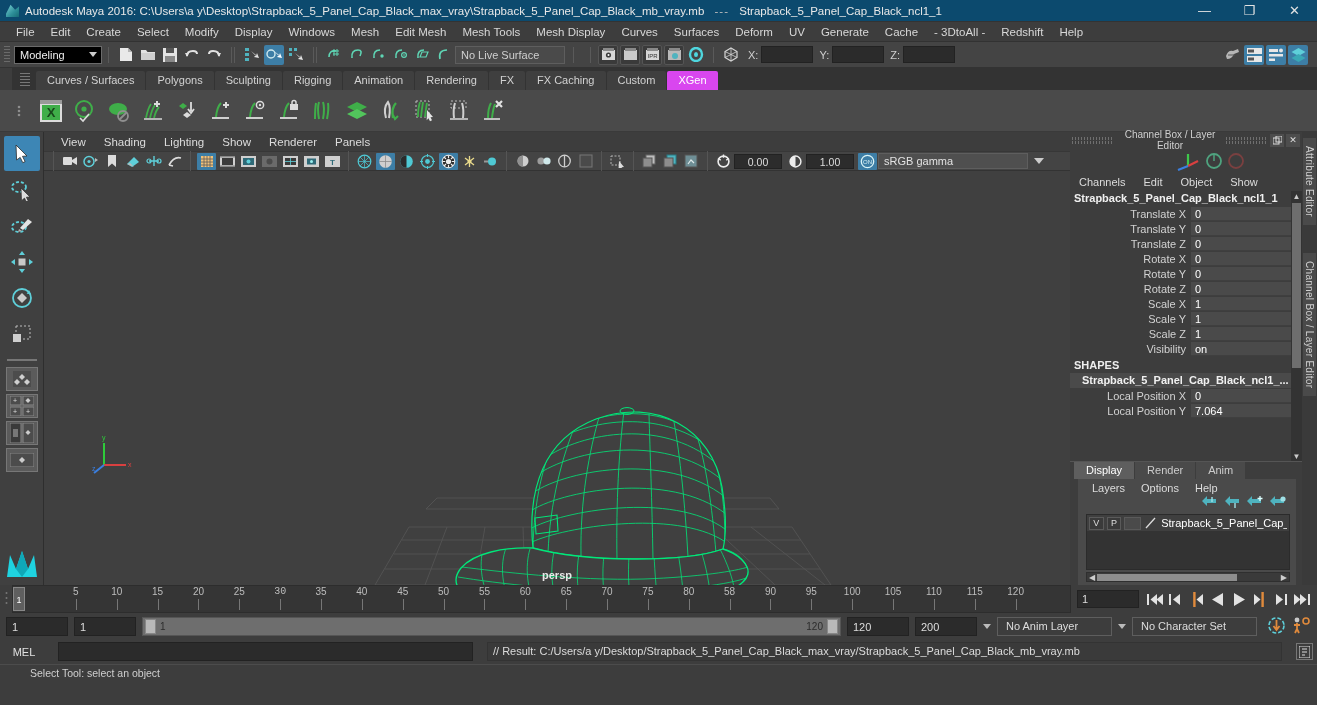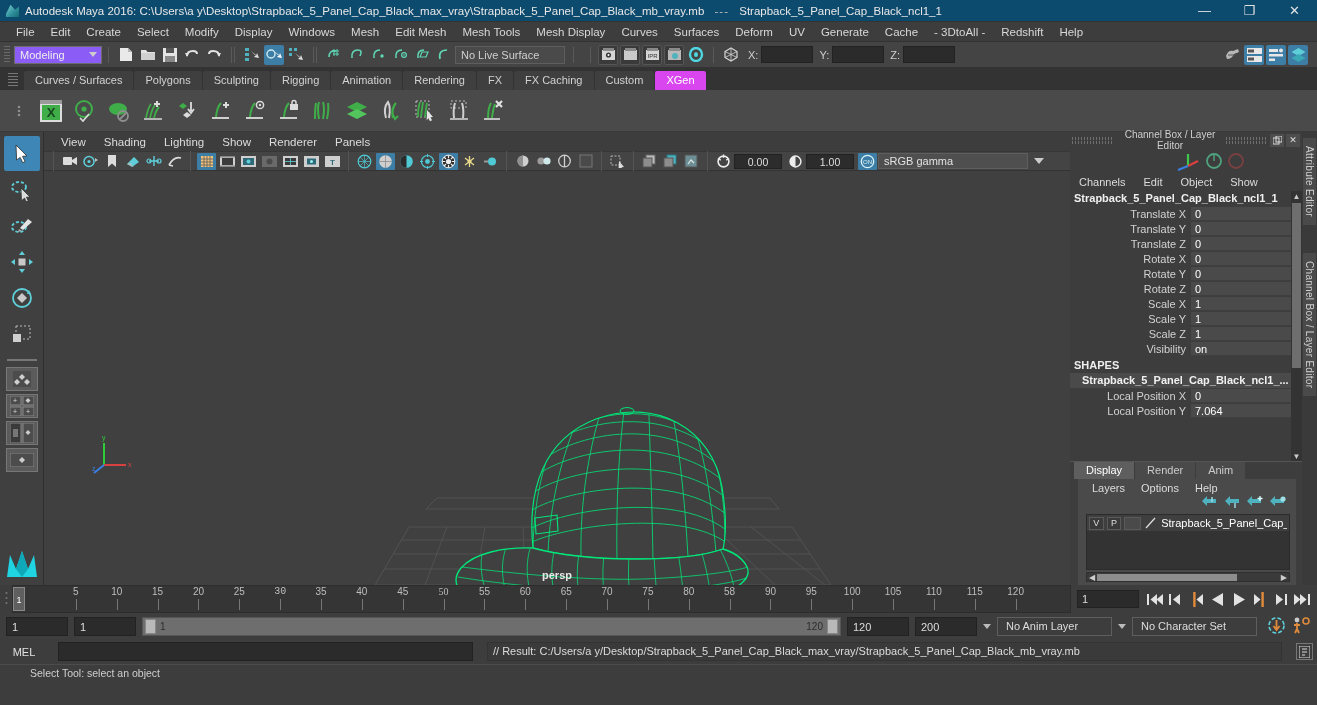--- a/index.html
+++ b/index.html
@@ -42,39 +42,39 @@
 
   
   #statusline{
     height:26px; background:#444; display:flex; align-items:center; padding:0 4px;
     border-bottom:1px solid #333;
   }
   .grip{ width:6px;height:18px; margin-right:4px;
     background:repeating-linear-gradient(to bottom,#6a6a6a 0 1px, transparent 1px 3px);
   }
   #modeSelect{
-    width:88px;height:18px;background:#8b5cf6;border:1px solid #6b6b6b;
+    width:88px;height:18px;background:#000000;border:1px solid #6b6b6b;
     display:flex;align-items:center;padding-left:5px;font-size:11px;color:#eee;
     position:relative;
   }
   #modeSelect .arw{ position:absolute; right:4px; border-left:4px solid transparent;
     border-right:4px solid transparent;border-top:5px solid #ccc;}
   .ticon{ width:20px;height:20px;margin:0 1px;display:flex;align-items:center;justify-content:center;
     color:#cfcfcf;font-size:13px; border-radius:2px;}
   .ticon.on{ background:#3d7ea6; }
   .ticon.dk{ background:#3a3a3a; border:1px solid #555;}
   .ticon svg{display:block;}
   #noLive{ width:110px;height:18px;background:#4a4a4a;border:1px solid #5e5e5e;
      line-height:16px;padding-left:5px;font-size:11px;color:#cfcfcf;}
   .coordlbl{ color:#cfcfcf; margin:0 3px 0 6px; font-size:11px;}
   .coordfld{ width:52px;height:17px;background:#2b2b2b;border:1px solid #222;}
   .rightIcons{ margin-left:auto; display:flex; padding-right:4px;}
 
   
-  #shelftabs{ height:22px; background:#333; display:flex; align-items:flex-end; padding-left:6px;}
+  #shelftabs{ height:22px; background:#333; display:flex; align-items:flex-end; padding-left:6px;margin-left:12px;}
   #shelftabs .grip2{width:10px;height:14px;margin:0 6px 3px 2px;
     background:repeating-linear-gradient(to bottom,#777 0 1px,transparent 1px 3px);}
   .stab{ height:19px; line-height:19px; padding:0 11px; font-size:11px; color:#d2d2d2;
      background:#3f3f3f; margin-right:1px; border-top-left-radius:2px;border-top-right-radius:2px;}
   .stab.active{ background:#d946ef; color:#fff; }
 
   
   #shelfrow{ height:42px; background:#4a4a4a; display:flex; align-items:center; padding-left:8px;
      border-bottom:1px solid #3a3a3a;}
   #shelfrow .lgrip{ width:26px; display:flex; align-items:center; justify-content:center;}
@@ -1148,21 +1148,21 @@
       <div class="ticklbl" style="left: 226.303px;">25</div>
       <div class="tick" style="left: 267.164px;"></div>
       <div class="ticklbl" style="left: 267.164px; font-family: Liberation Mono, monospace;">30</div>
       <div class="tick" style="left: 308.025px;"></div>
       <div class="ticklbl" style="left: 308.025px;">35</div>
       <div class="tick" style="left: 348.885px;"></div>
       <div class="ticklbl" style="left: 348.885px;">40</div>
       <div class="tick" style="left: 389.746px;"></div>
       <div class="ticklbl" style="left: 389.746px;">45</div>
       <div class="tick" style="left: 430.607px;"></div>
-      <div class="ticklbl" style="left: 430.607px; font-family: Liberation Serif, serif;">50</div>
+      <div class="ticklbl" style="left: 430.607px;">50</div>
       <div class="tick" style="left: 471.467px;"></div>
       <div class="ticklbl" style="left: 471.467px;">55</div>
       <div class="tick" style="left: 512.328px;"></div>
       <div class="ticklbl" style="left: 512.328px;">60</div>
       <div class="tick" style="left: 553.189px;"></div>
       <div class="ticklbl" style="left: 553.189px;">65</div>
       <div class="tick" style="left: 594.049px;"></div>
       <div class="ticklbl" style="left: 594.049px;">70</div>
       <div class="tick" style="left: 634.91px;"></div>
       <div class="ticklbl" style="left: 634.91px;">75</div>

